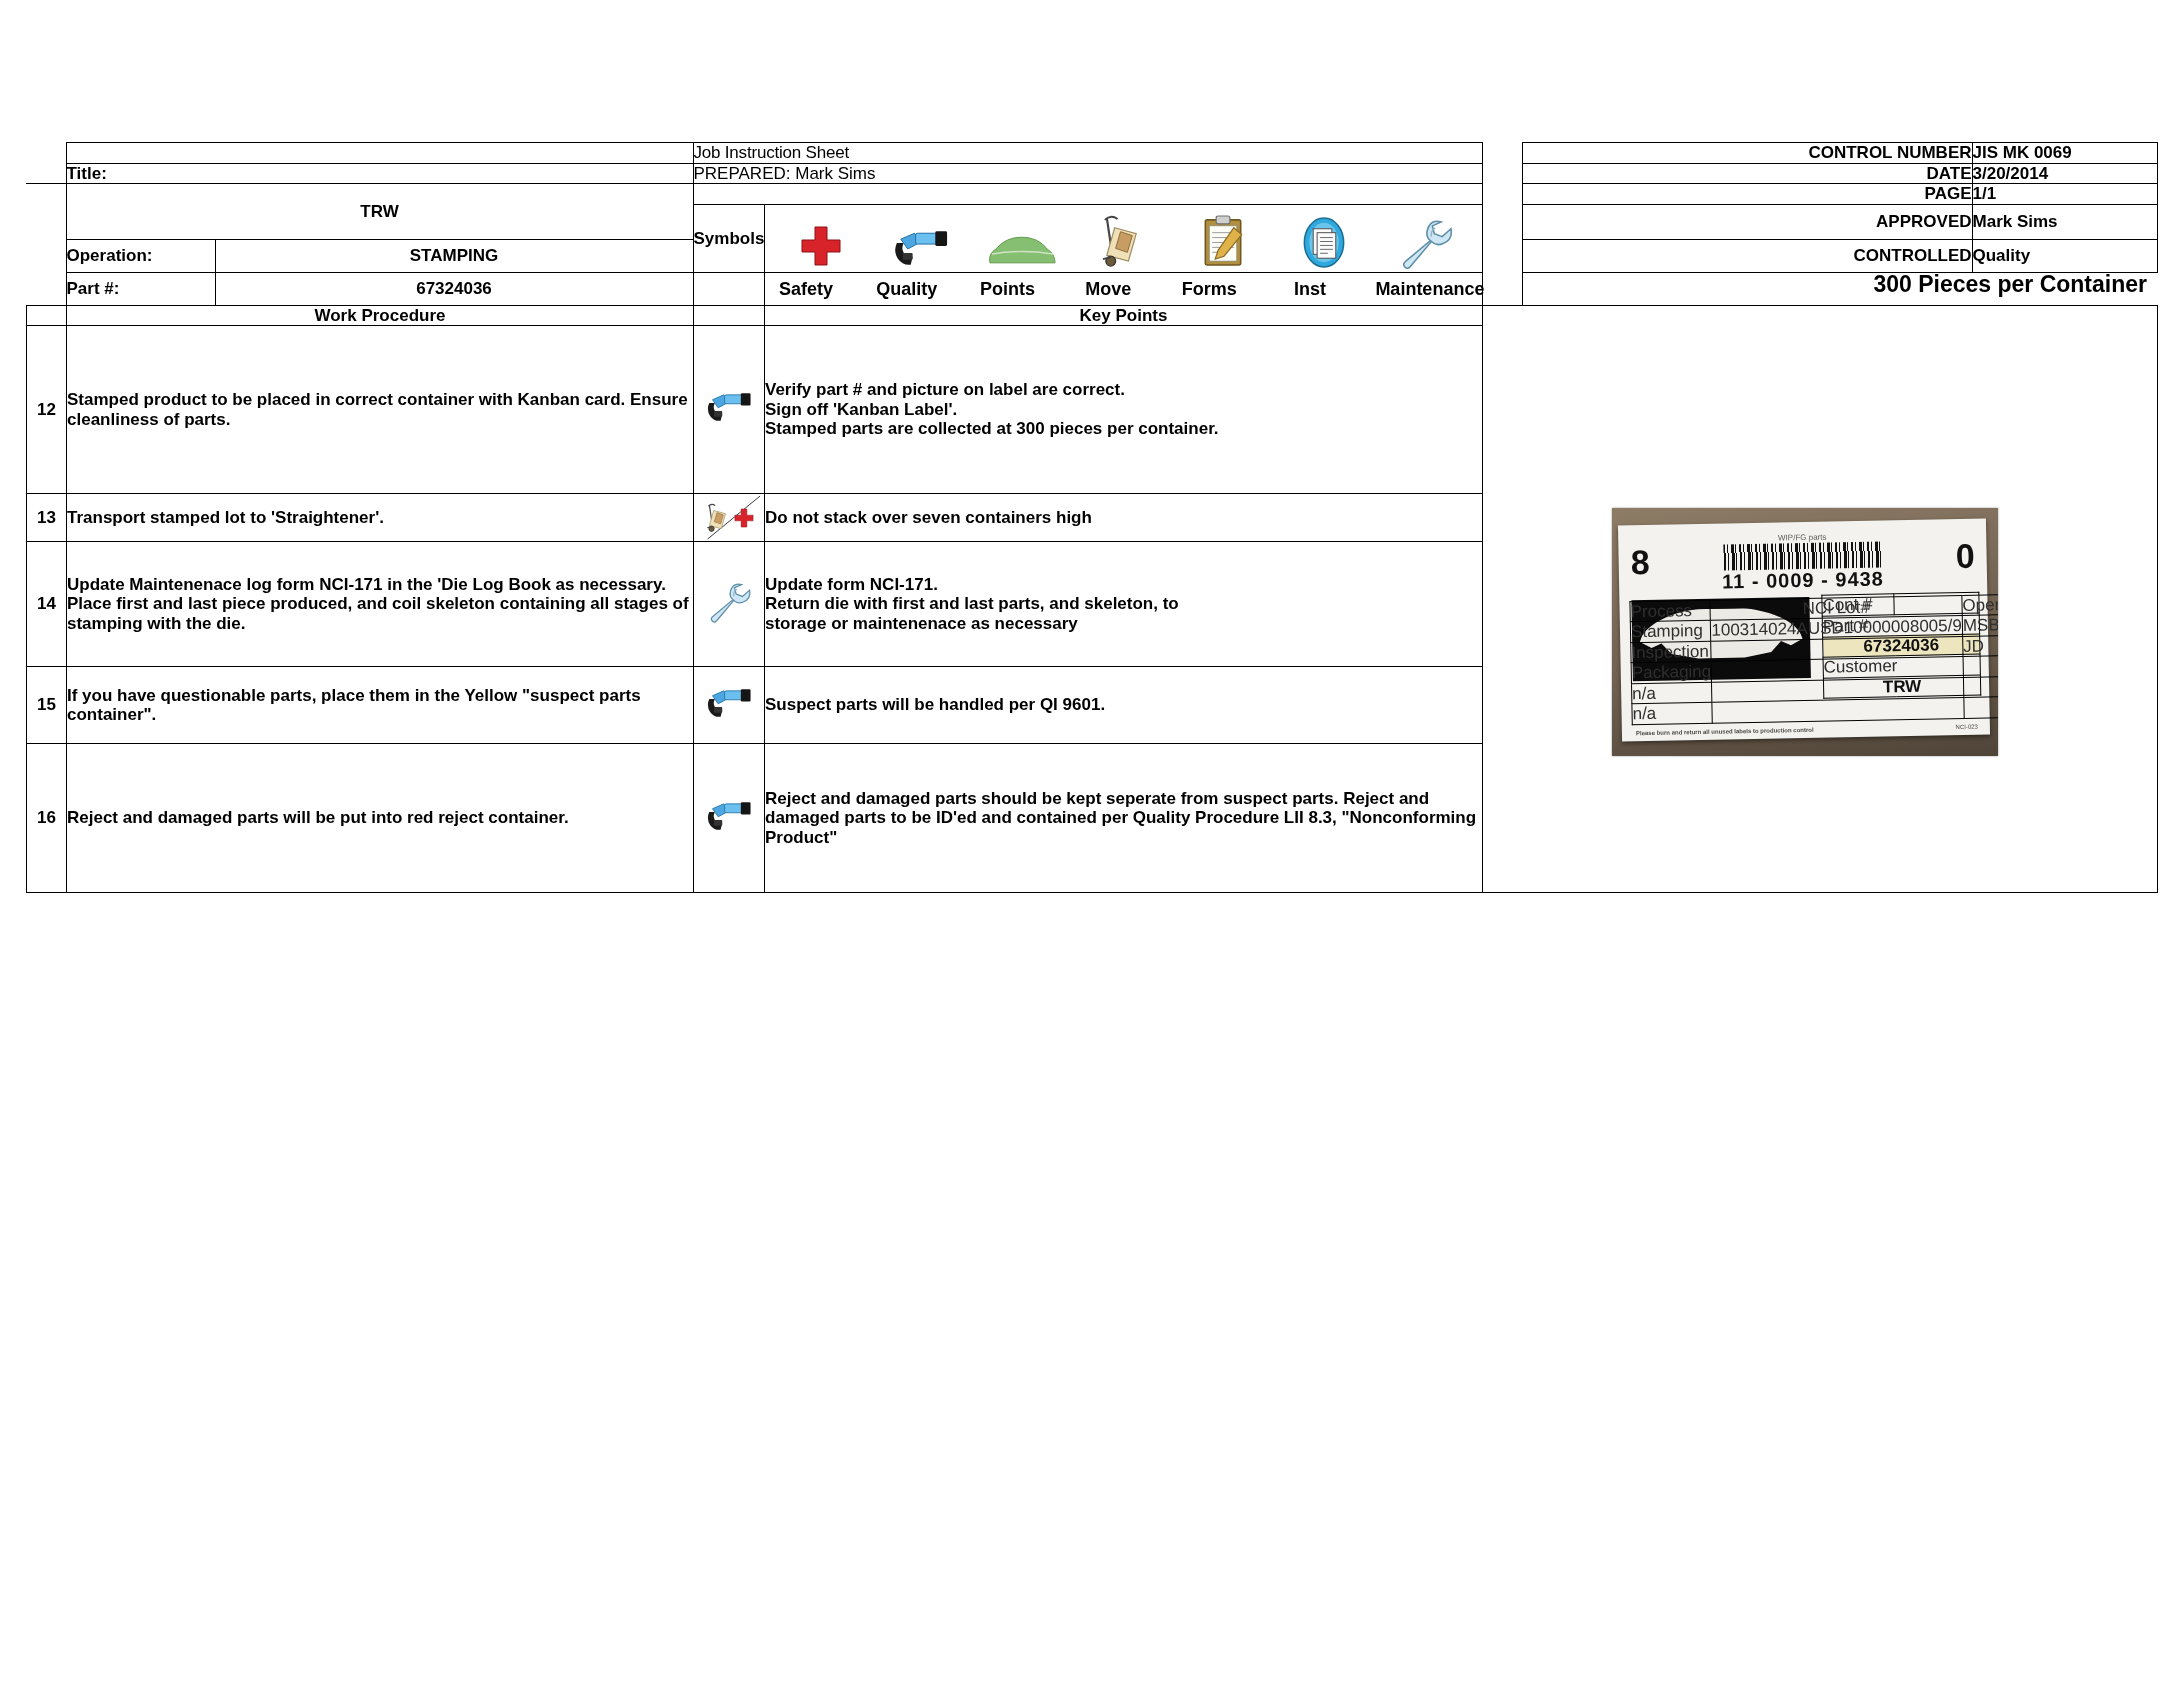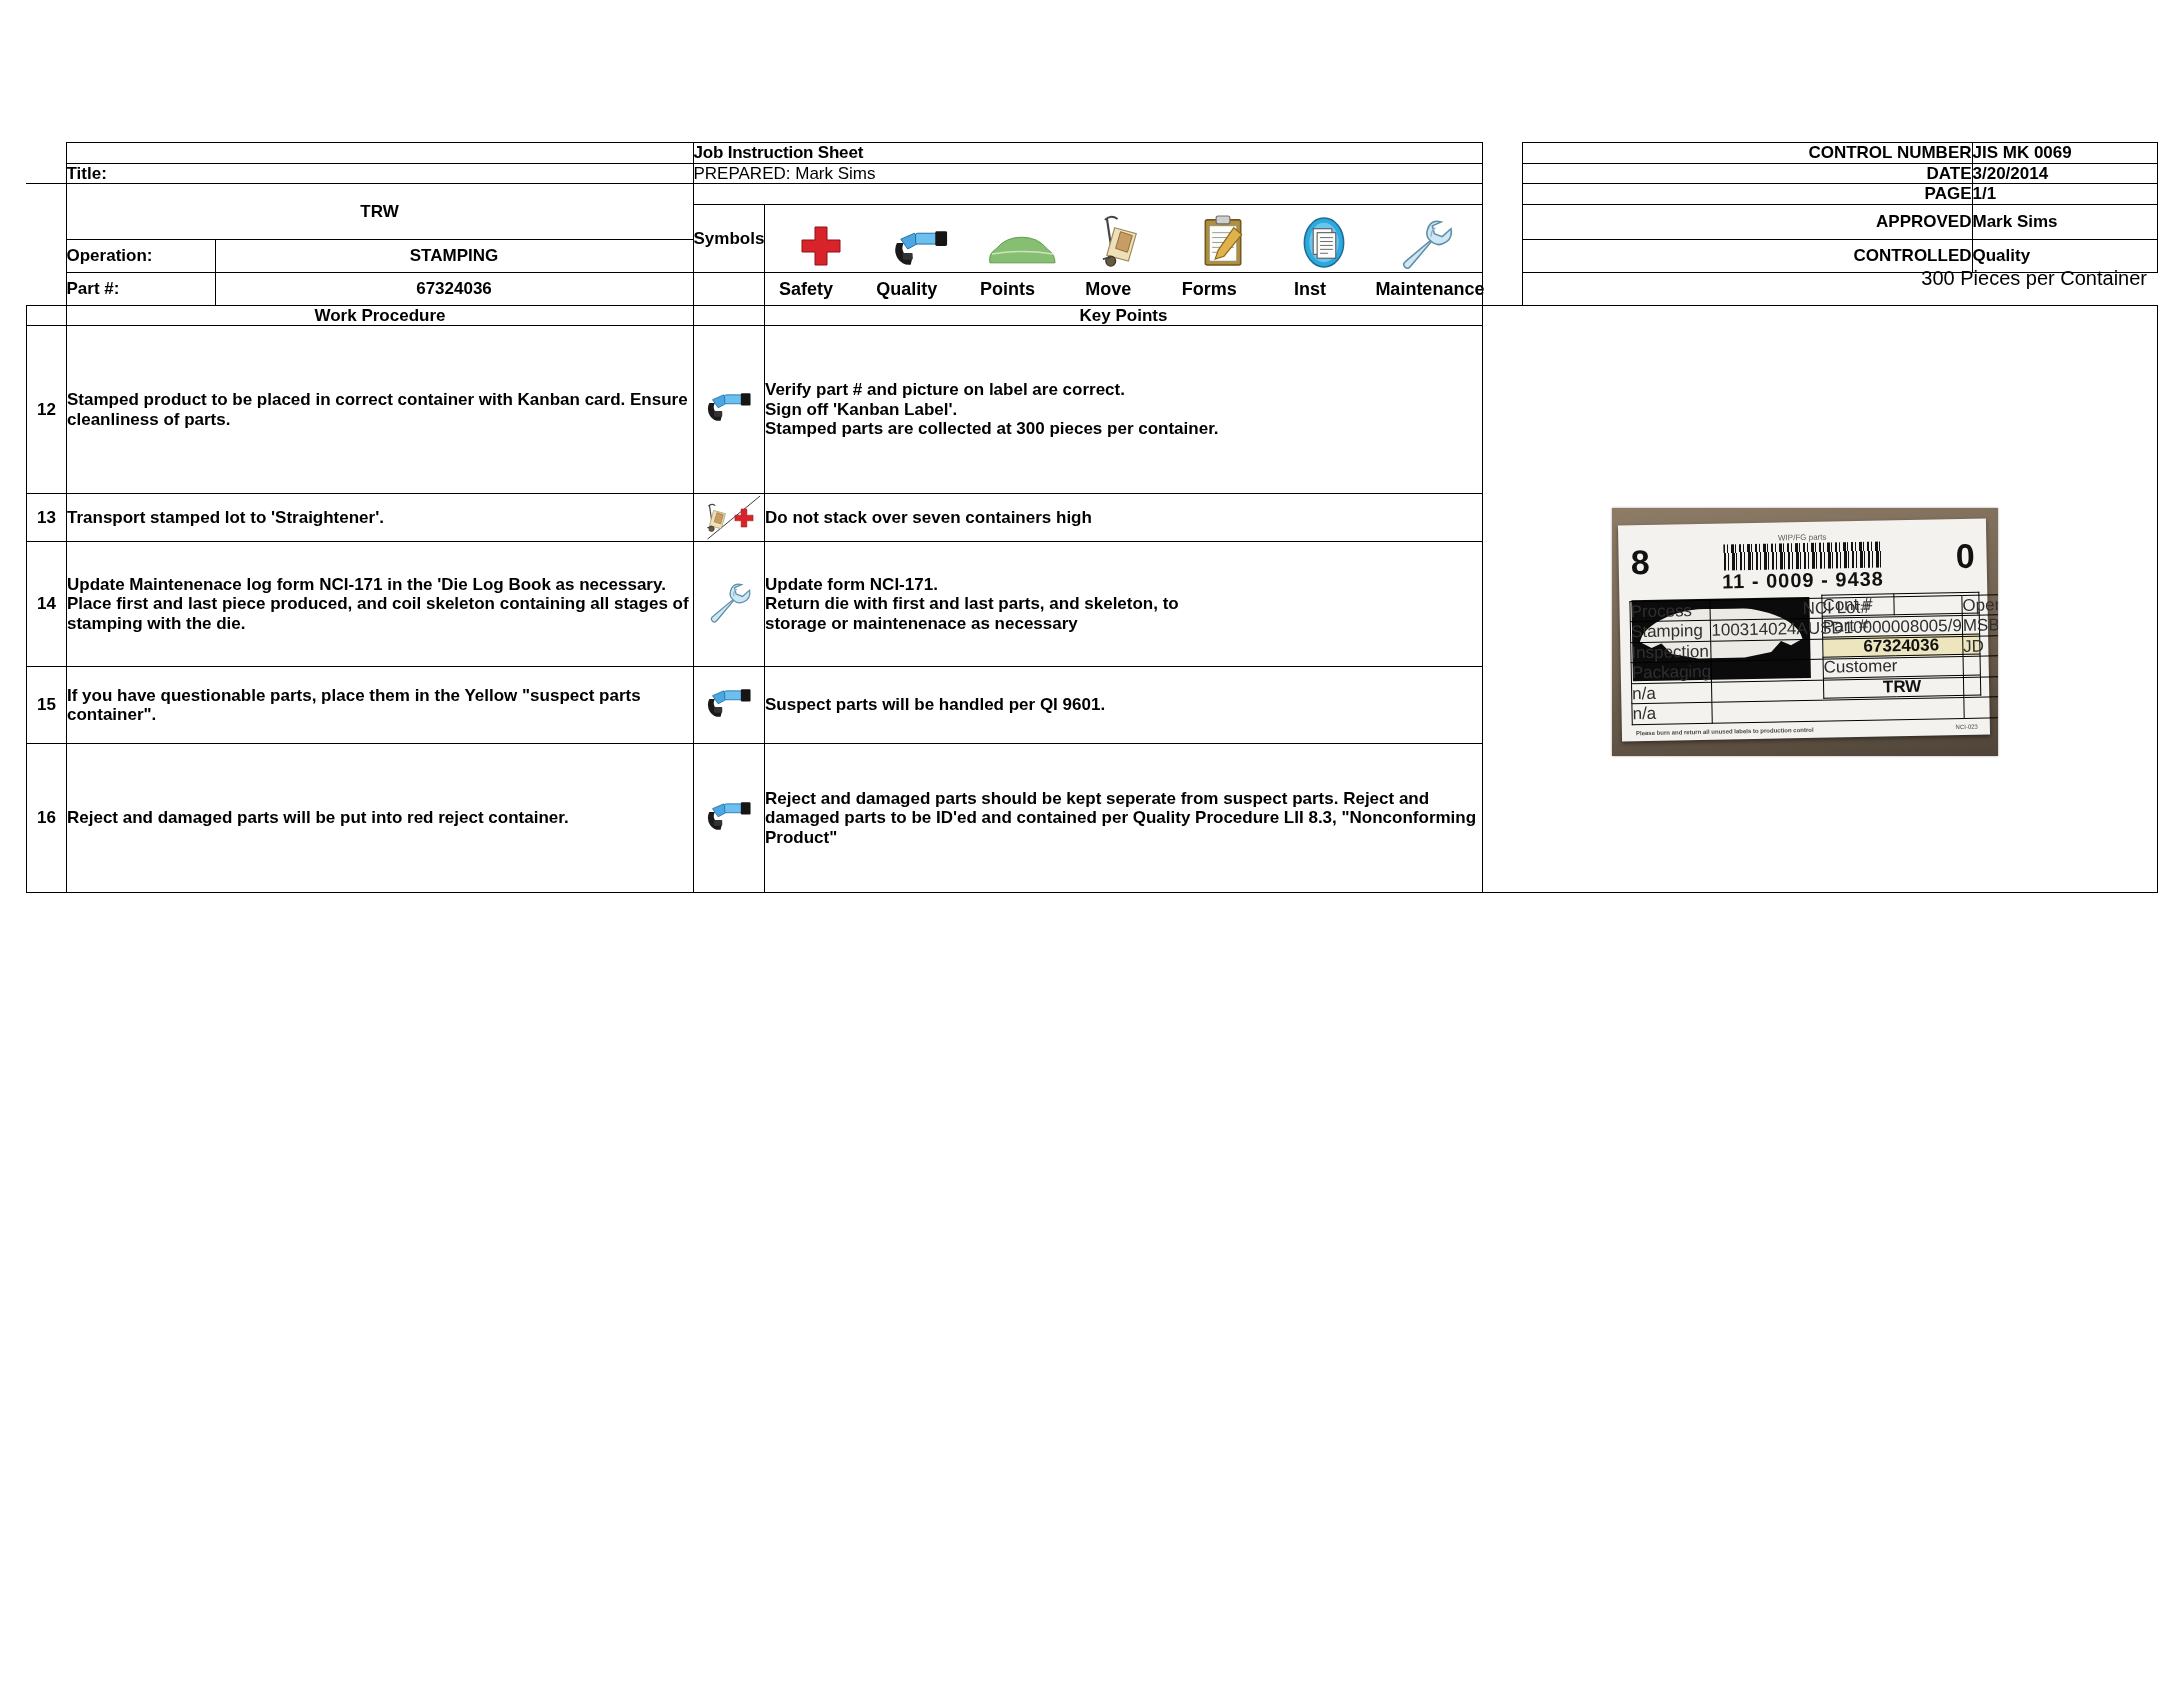--- a/index.html
+++ b/index.html
@@ -42,21 +42,21 @@
   .thin { border-width: 1px !important; }
 
   
   .lbl-small {
     font-size: 16px;
     font-weight: bold;
     padding: 1px 4px;
   }
   .jis-title {
     font-size: 19px;
-    font-weight: bold;
+    font-weight: normal;
     padding: 1px 8px;
     letter-spacing: -0.2px;
   }
   .prep {
     font-size: 16px;
     font-weight: normal;
     padding: 1px 8px;
   }
   .trw {
     font-size: 25px;
@@ -259,23 +259,23 @@
     position: absolute;
     left: 14px; bottom: 4px;
     font-size: 6px;
     font-weight: bold;
     color: #4a4a4a;
   }
   .ncnum { position: absolute; right: 12px; bottom: 4px; font-size: 6px; color: #4a4a4a; }
   .pieces-caption {
     position: absolute;
     right: 10px;
-    bottom: 16px;
-    font-size: 20px;
-    font-weight: normal;
+    bottom: 8px;
+    font-size: 23px;
+    font-weight: bold;
   }
 
   
   .diag {
     position: absolute;
     left: 0; top: 0; width: 100%; height: 100%;
     pointer-events: none;
   }
 </style>
 </head>

